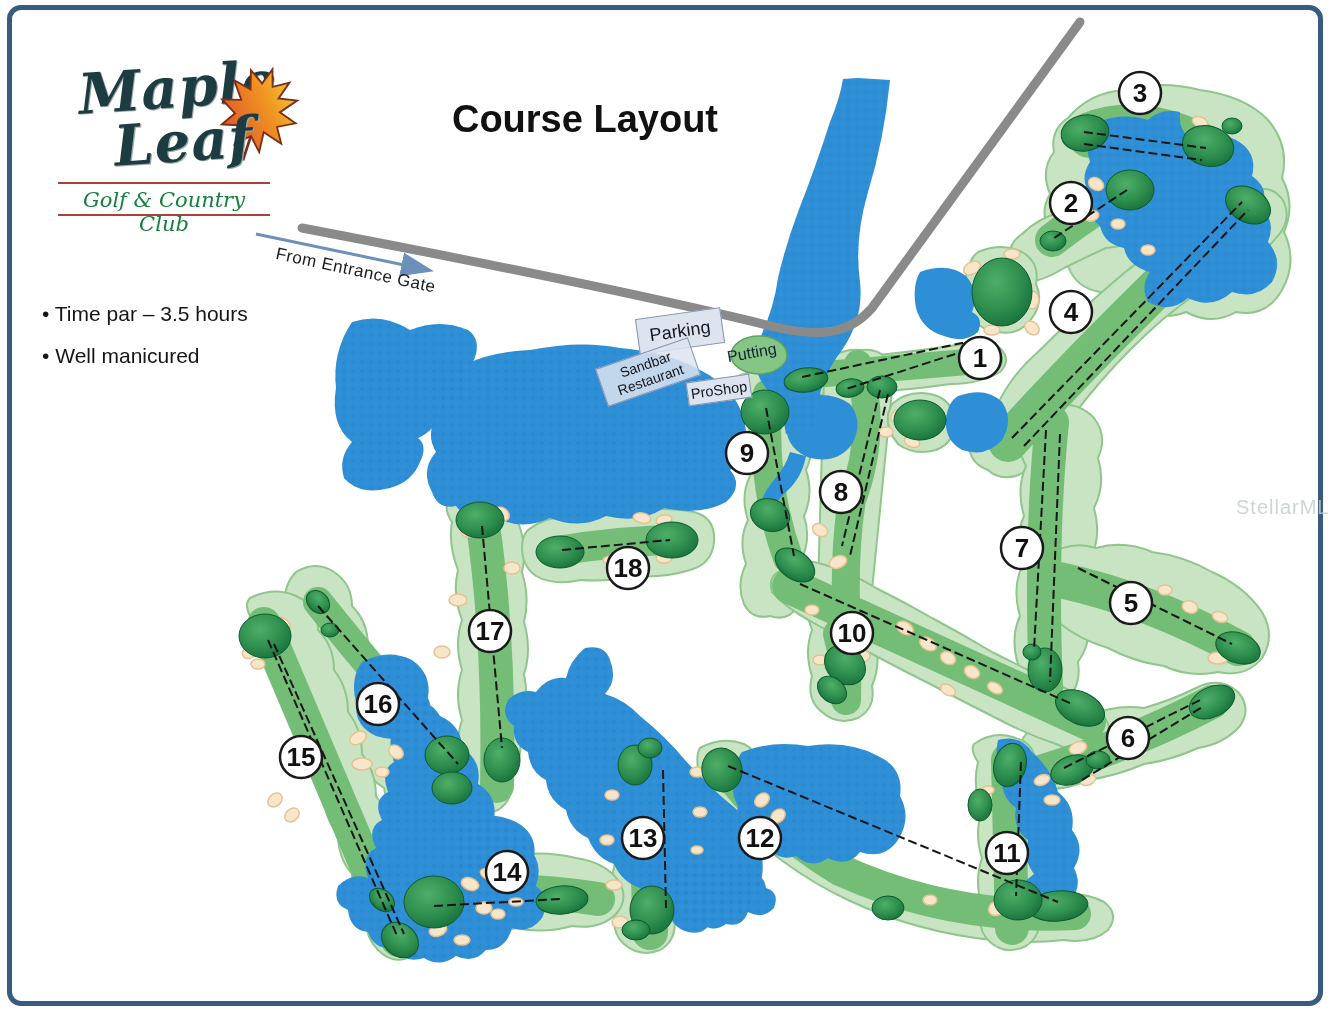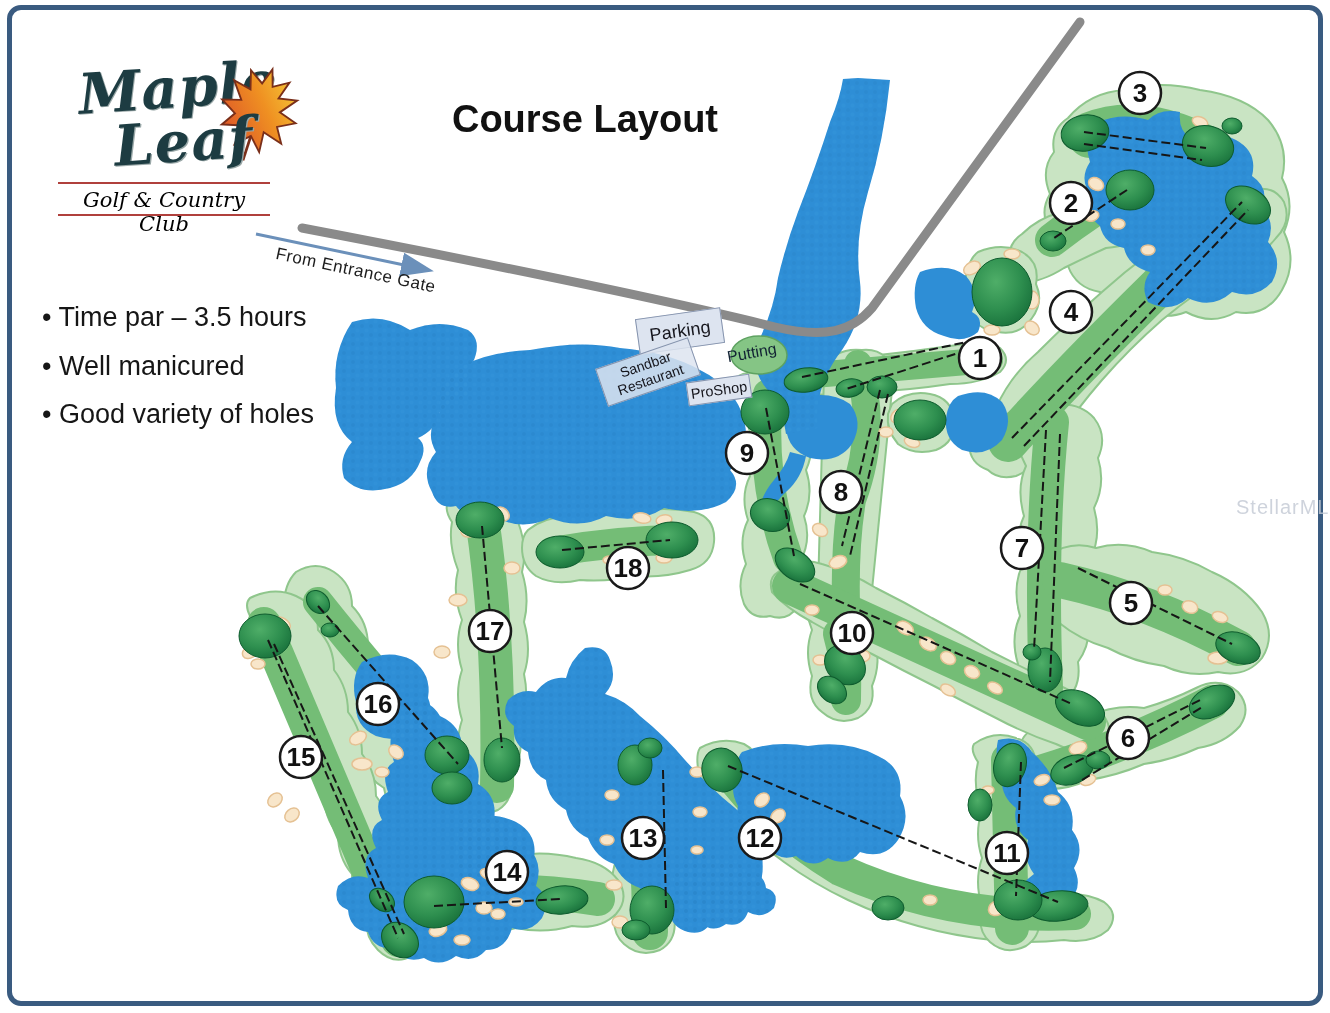--- a/index.html
+++ b/index.html
@@ -22,28 +22,28 @@
   }
   .logo-leaf-word{
     position:absolute;left:62px;top:56px;font-family:"DejaVu Serif",serif;
     font-style:italic;font-weight:bold;font-size:56px;color:#1d3c42;
     transform:rotate(-4deg);letter-spacing:1px;text-shadow:1px 1px 0 #9aa8a8;
   }
   .logo-leaf-icon{position:absolute;left:160px;top:10px;width:92px;height:104px;transform:rotate(18deg);}
   .logo-rule{position:absolute;left:6px;width:212px;height:2px;background:#b0403c;}
   .logo-sub{
     position:absolute;left:6px;top:136px;width:212px;text-align:center;
-    font-family:"DejaVu Serif",serif;font-style:italic;font-size:21px;color:#000000;
+    font-family:"DejaVu Serif",serif;font-style:italic;font-size:21px;color:#15803d;
   }
   .title{
     position:absolute;left:340px;top:98px;width:490px;text-align:center;z-index:10;
     font-size:38px;font-weight:700;color:#111;letter-spacing:0px;
   }
   .bullets{position:absolute;left:42px;top:302px;width:400px;z-index:10;list-style:none;margin:0;padding:0;}
-  .bullets li{font-size:27px;color:#161616;margin-bottom:17.5px;}
+  .bullets li{font-size:21px;color:#161616;margin-bottom:17.5px;}
   .bullets li::before{content:"• ";}
   .entrance-label{
     position:absolute;left:278px;top:244px;z-index:10;font-size:17px;color:#1c1c1c;
     transform:rotate(12deg);transform-origin:left top;letter-spacing:.5px;
   }
   .fac-box{
     position:absolute;z-index:10;background:#dde4f0;border:1.5px solid #8593ad;
     color:#15151c;text-align:center;
   }
   .fac-parking{left:637px;top:313px;width:84px;height:34px;font-size:18px;line-height:34px;transform:rotate(-8deg);}
@@ -421,21 +421,20 @@
   <div class="logo-rule" style="top:162px;"></div>
 </div>
 
 <div class="title">Course Layout</div>
 
 <div class="entrance-label">From Entrance Gate</div>
 
 <ul class="bullets">
   <li>Time par – 3.5 hours</li>
   <li>Well manicured</li>
-  <li>Good variety of holes</li>
 </ul>
 
 <div class="fac-box fac-parking">Parking</div>
 <div class="fac-box fac-restaurant">
   <div>Sandbar</div>
   <div>Restaurant</div>
 </div>
 <div class="fac-box fac-proshop">ProShop</div>
 <div class="fac-putting">Putting</div>
 

